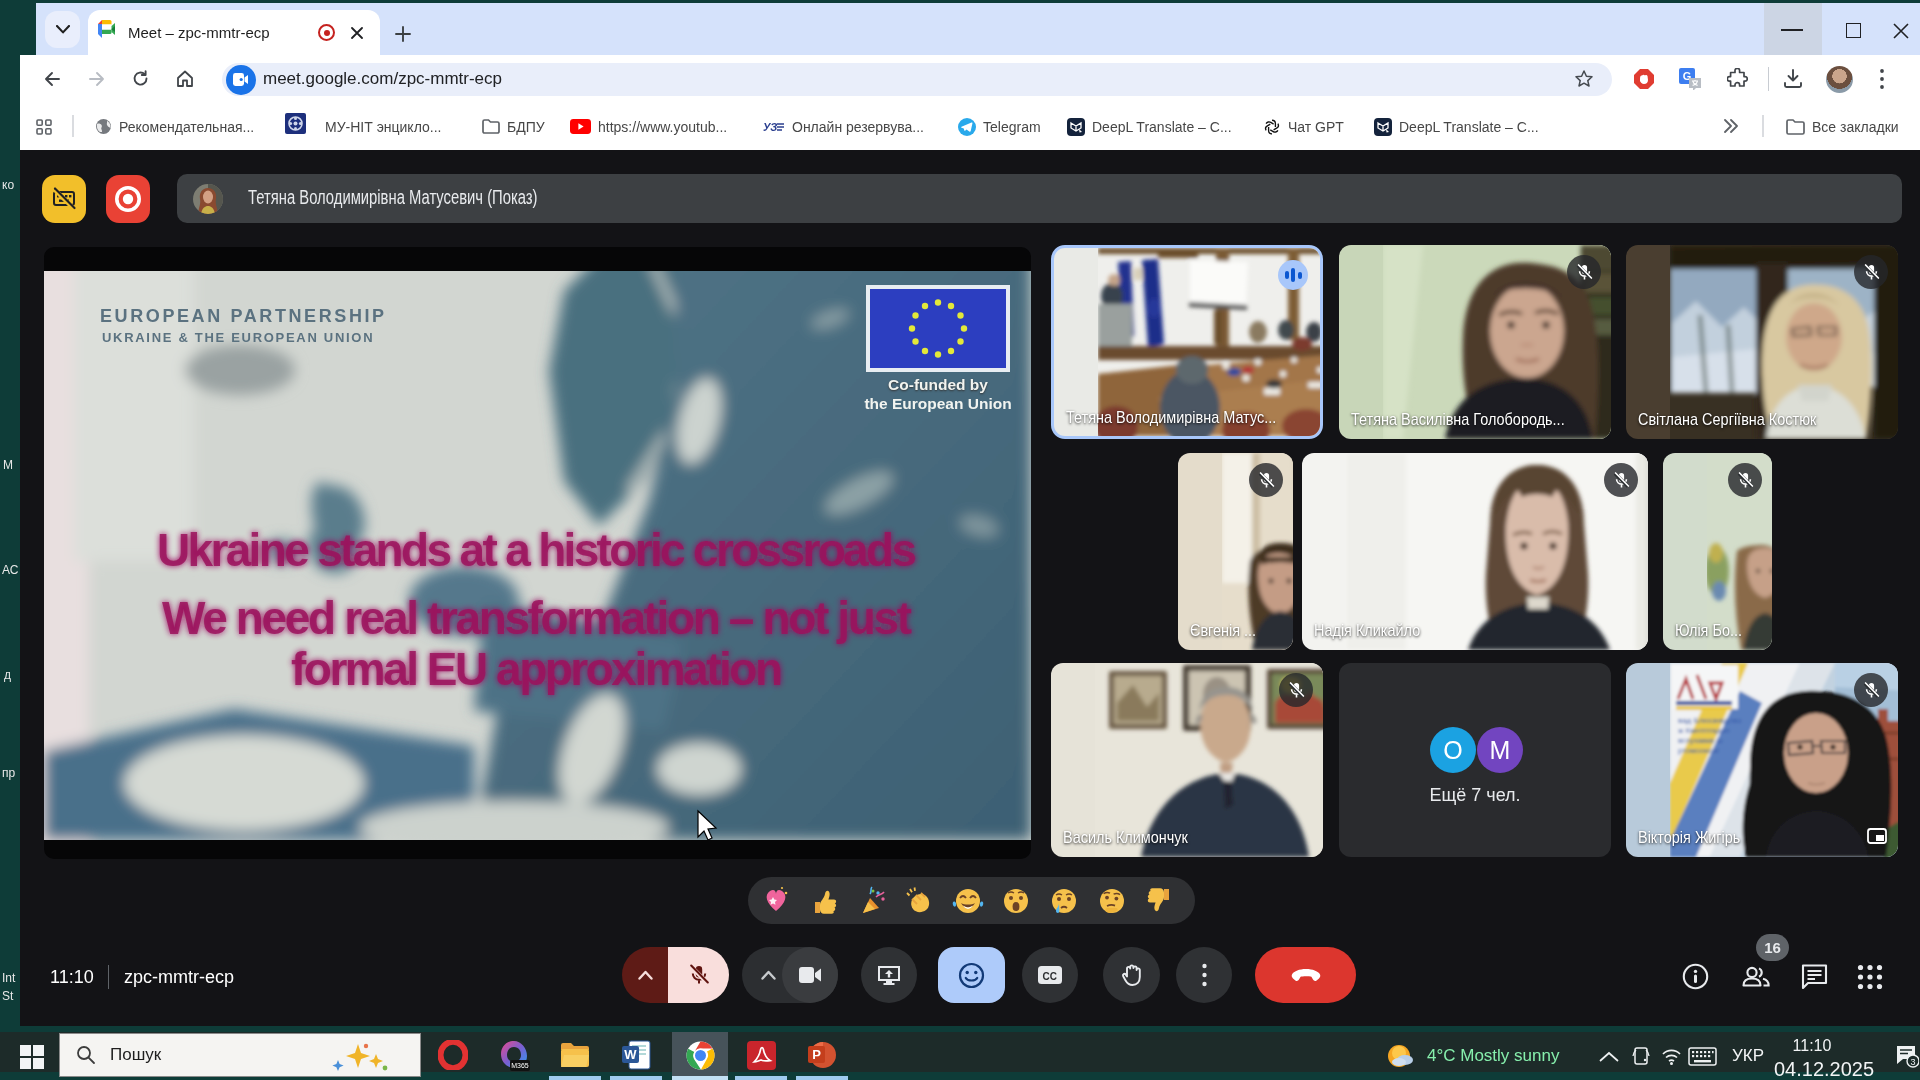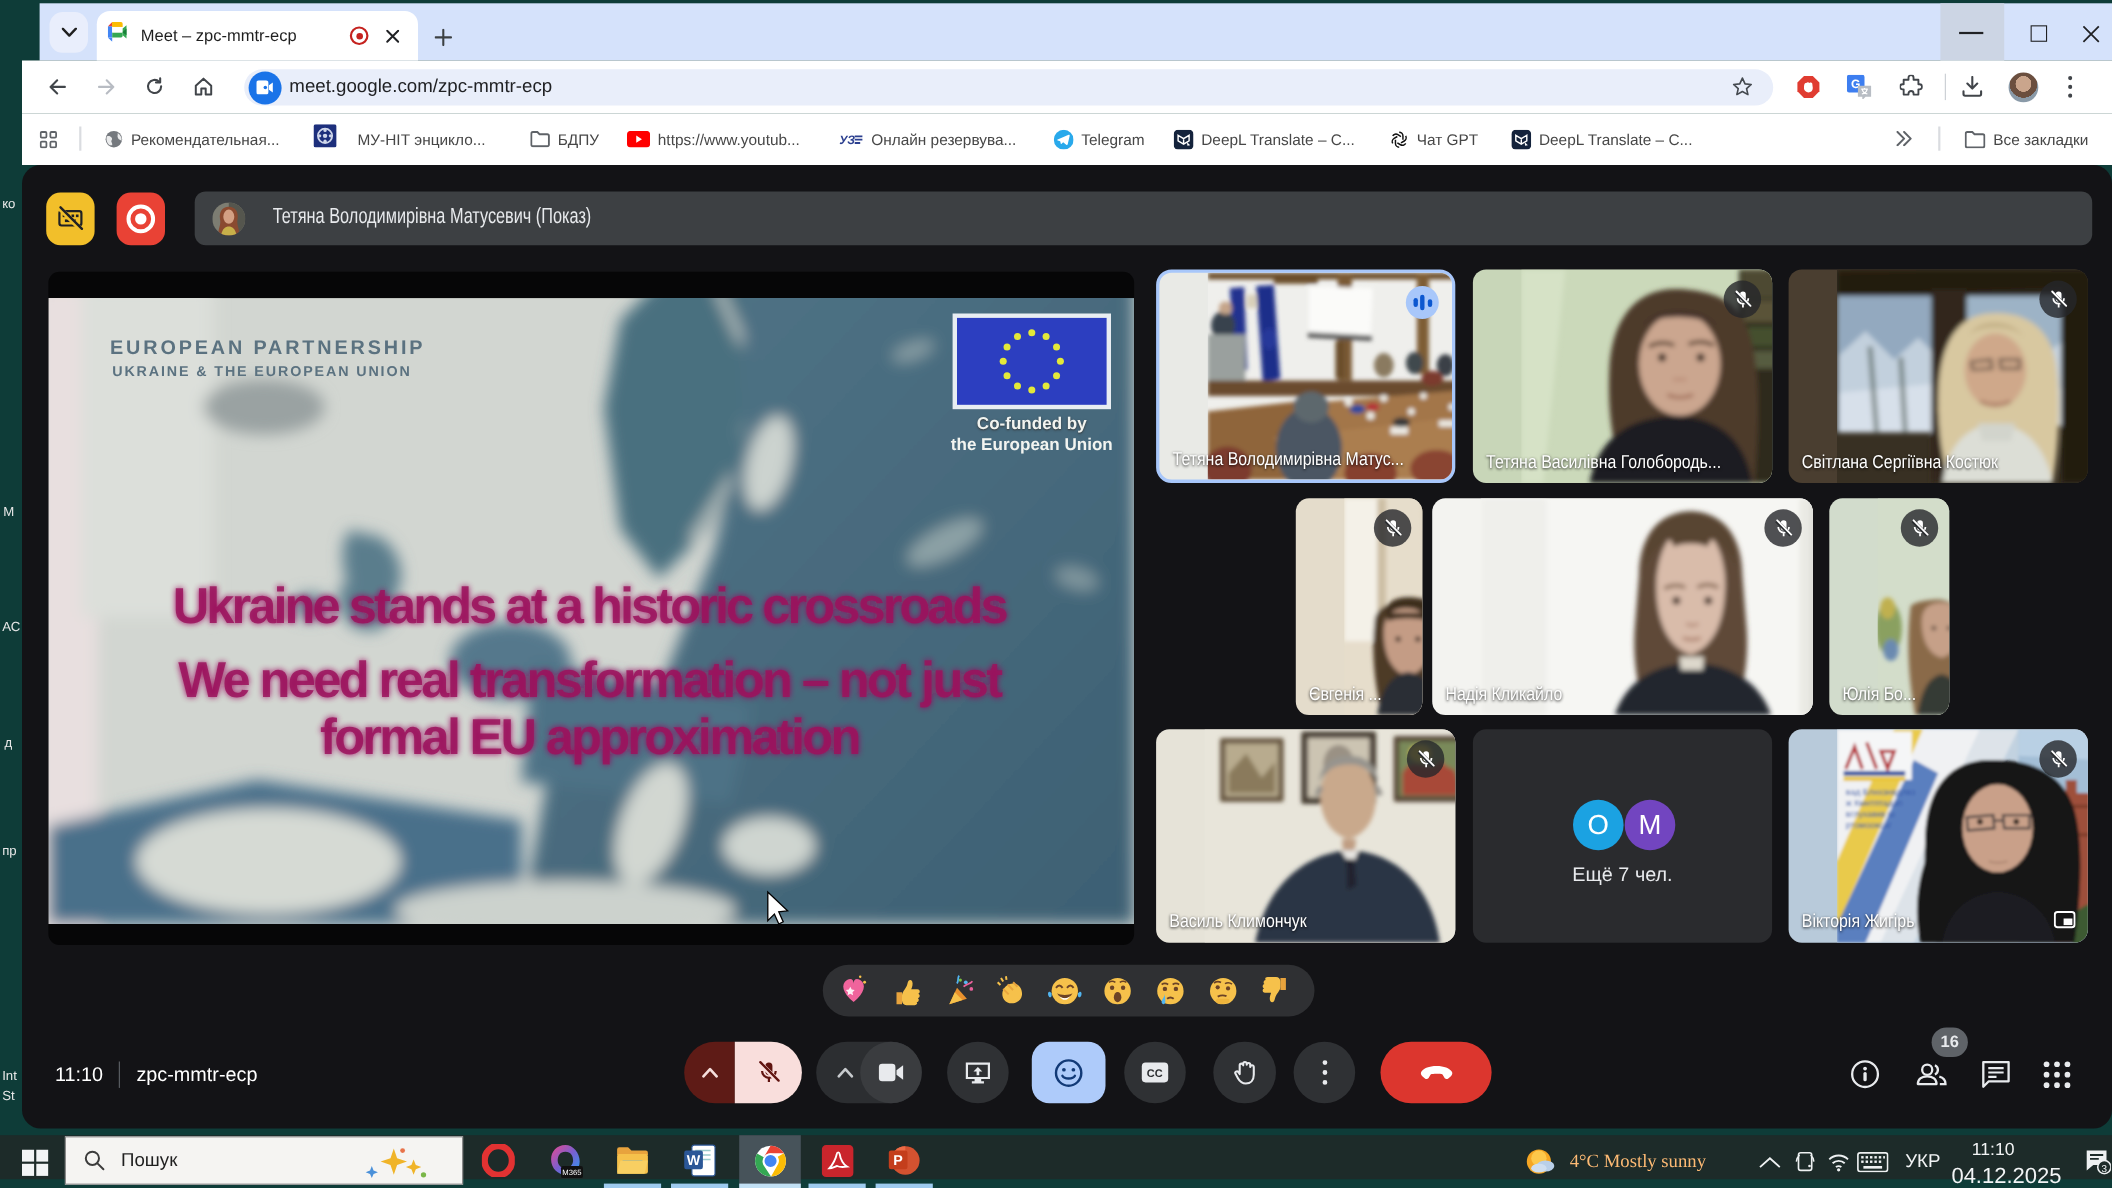--- a/index.html
+++ b/index.html
@@ -7,21 +7,21 @@
   .abs { position:absolute; }
   #root { position:absolute; top:0; left:0; width:1920px; height:1080px; }
   .edgetxt { position:absolute; color:#e8e8e8; font-size:12px; }
   
   #tabbar { position:absolute; left:36px; top:3px; width:1900px; height:52px; background:#d5e2fb; }
   #toolbar { position:absolute; left:20px; top:55px; width:1900px; height:48px; background:#ffffff; }
   #bookbar { position:absolute; left:20px; top:103px; width:1900px; height:47px; background:#ffffff; }
   .tabtitle { color:#1f1f1f; font-size:15px; }
   .bk { position:absolute; top:0; height:47px; display:flex; align-items:center; gap:7px; color:#474747; font-size:14px; white-space:nowrap; }
   
-  #meet { position:absolute; left:20px; top:150px; width:1900px; height:876px; background:#131316;border-radius:17px; }
+  #meet { position:absolute; left:20px; top:150px; width:1900px; height:876px; background:#131316; }
   .tile { position:absolute; border-radius:12px; overflow:hidden;padding-left:44px; }
   .nm { position:absolute; left:12px; bottom:9px; color:#fff; font-size:17px; font-weight:500; text-shadow:0 1px 3px rgba(0,0,0,.9); white-space:nowrap; transform:scaleX(.85); transform-origin:left bottom; }
   .micoff { position:absolute; top:10px; right:10px; width:34px; height:34px; border-radius:50%; background:rgba(37,39,42,.8); display:flex; align-items:center; justify-content:center; }
   .cbtn { position:absolute; top:797px; height:56px; border-radius:28px; background:#2f3134; display:flex; align-items:center; justify-content:center; }
   
   #taskbar { position:absolute; left:0; top:1032px; width:1920px; height:40px; background:#1d2b29; }
   .ticon { position:absolute; top:6px; width:34px; height:34px; display:flex; align-items:center; justify-content:center; }
 </style>
 </head>
 <body>
@@ -1004,21 +1004,21 @@
     <div class="abs" style="left:672px; top:44px; width:56px; height:4px; background:#c2e0f4;"></div>
     <div class="abs" style="left:735px; top:44px; width:52px; height:4px; background:#9ecbef;"></div>
     <div class="abs" style="left:796px; top:44px; width:52px; height:4px; background:#9ecbef;"></div>
 
     <svg class="abs" style="left:1386px; top:11px;" width="30" height="28" viewBox="0 0 30 28">
         <circle cx="13" cy="13" r="11" fill="#f5a623"></circle>
         <circle cx="13" cy="10" r="7" fill="#fdc84b"></circle>
         <ellipse cx="19" cy="17" rx="8" ry="5" fill="#b9cfe8"></ellipse>
         <ellipse cx="13" cy="19" rx="7" ry="4" fill="#cfdeef"></ellipse>
       </svg>
-    <div class="abs" style="left:1427px; top:14px; color:#fdba74; font-size:17px;font-family:Liberation Serif, serif;">4°C  Mostly sunny</div>
+    <div class="abs" style="left:1427px; top:14px; color:#86efac; font-size:17px;">4°C  Mostly sunny</div>
 
     <svg class="abs" style="left:1598px; top:19px;" width="22" height="12" viewBox="0 0 22 12">
         <path d="M2 10 L11 2 L20 10" fill="none" stroke="#eef1f2" stroke-width="1.7"></path>
       </svg>
     <svg class="abs" style="left:1632px; top:14px;" width="18" height="20" viewBox="0 0 18 20">
         <rect x="3" y="2" width="12" height="16" rx="2" fill="none" stroke="#eef1f2" stroke-width="1.5"></rect>
         <circle cx="13" cy="14" r="1.2" fill="#eef1f2"></circle>
         <path d="M1 10 A8 9 0 0 1 4 4 M17 10 A8 9 0 0 0 14 4" fill="none" stroke="#eef1f2" stroke-width="1.3"></path>
       </svg>
     <svg class="abs" style="left:1661px; top:14px;" width="21" height="20" viewBox="0 0 21 20">

